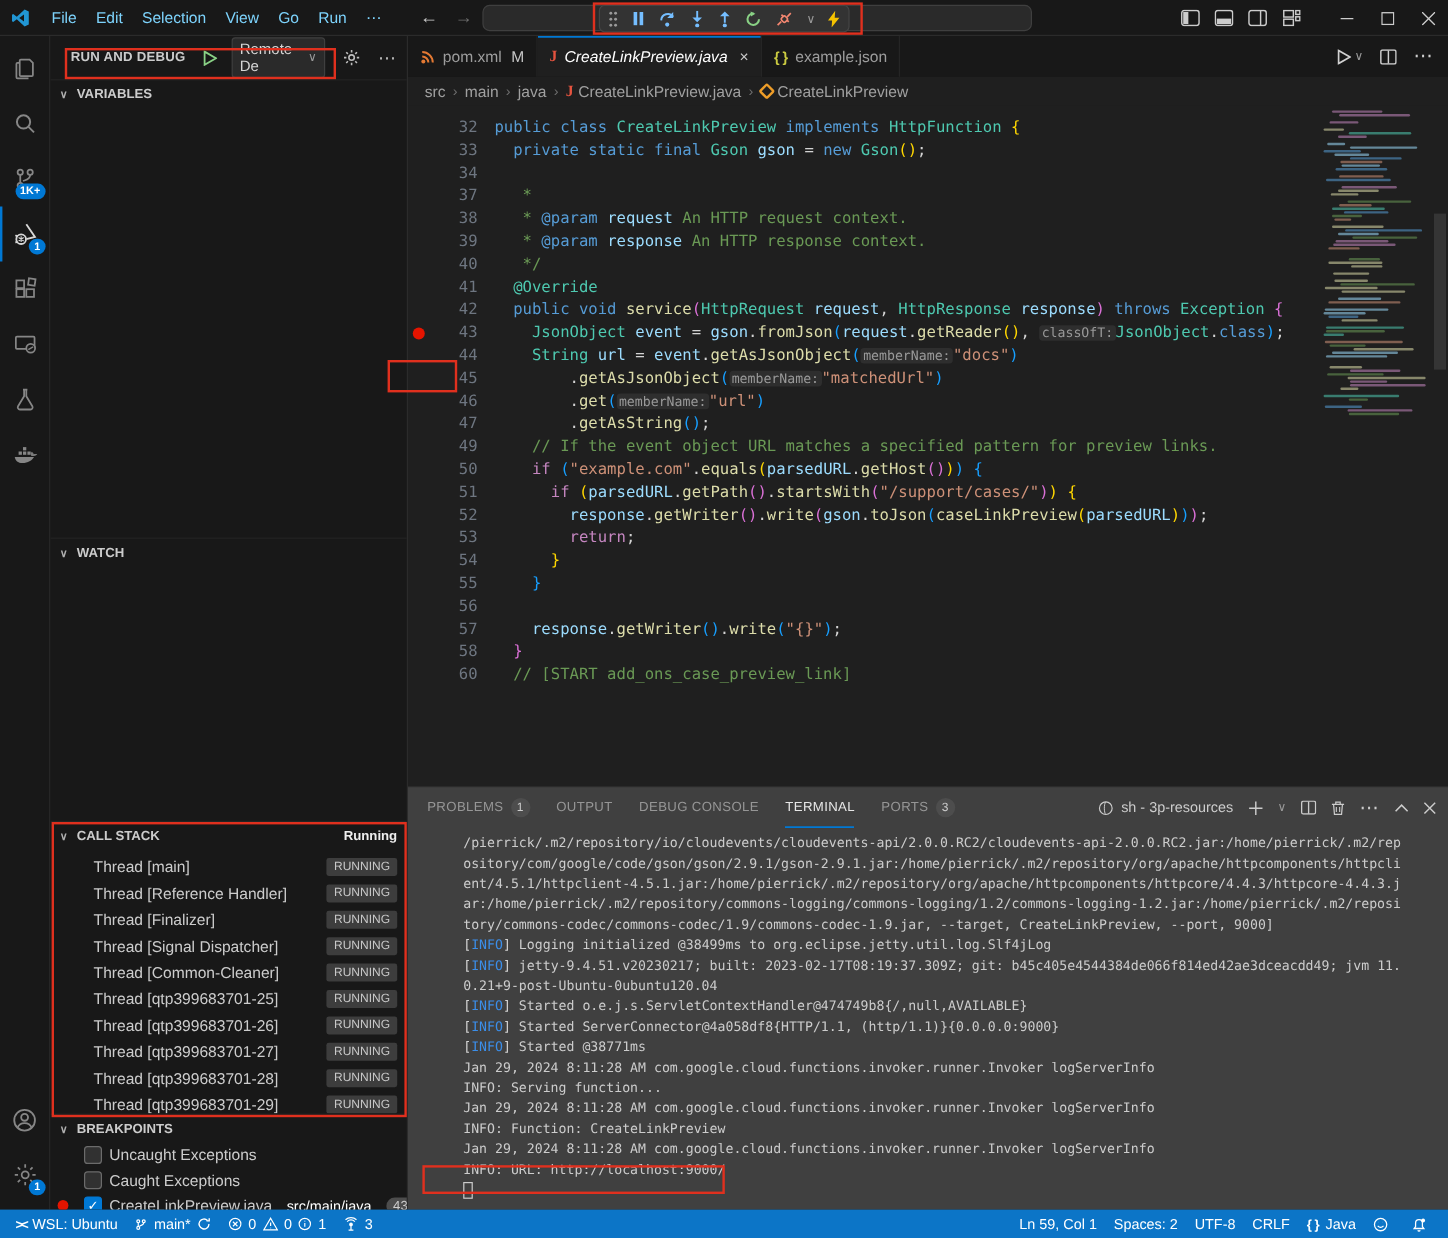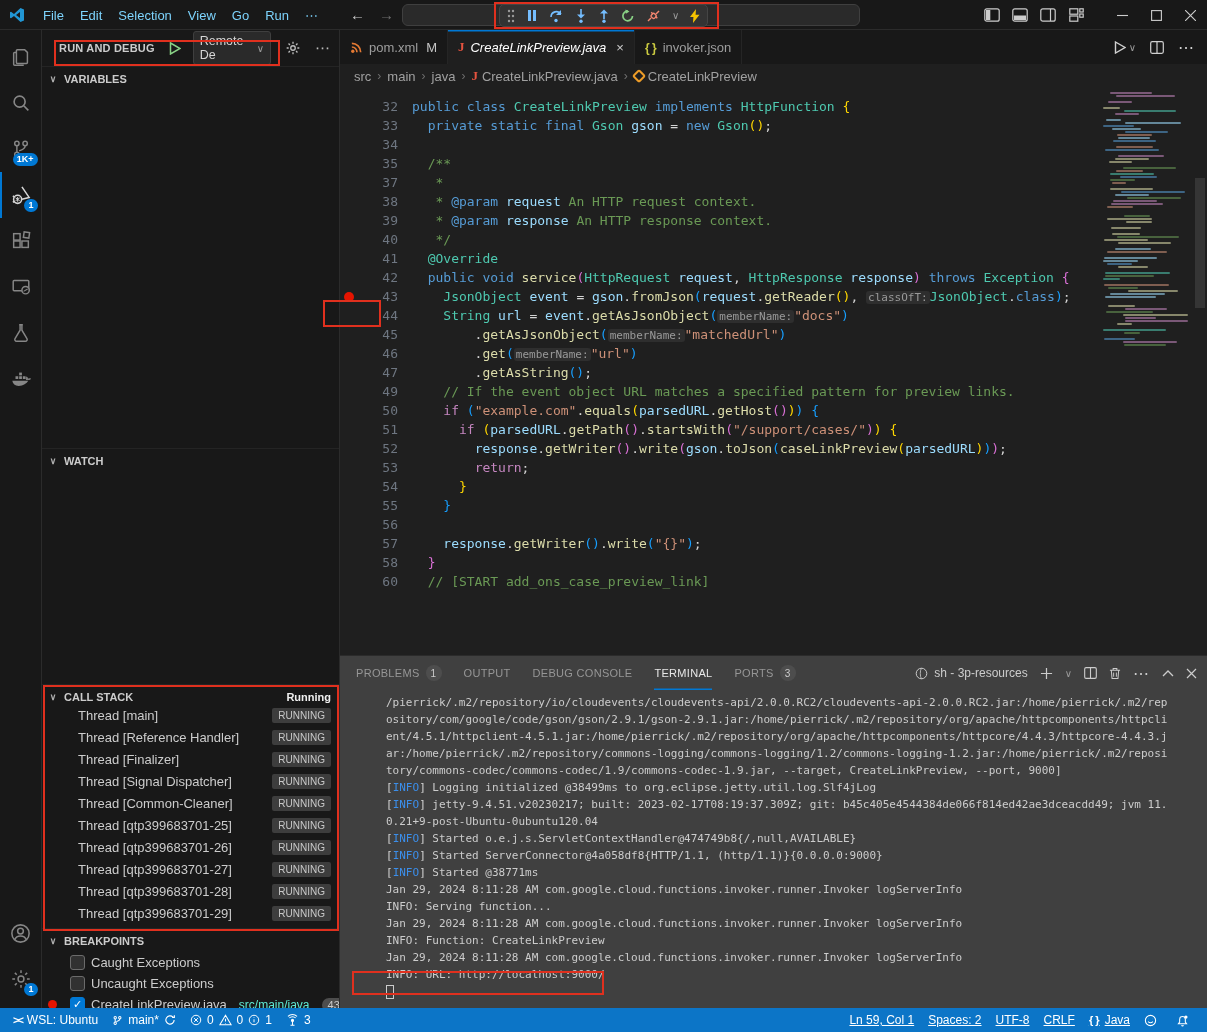--- a/index.html
+++ b/index.html
@@ -42,29 +42,29 @@
   #sidebar-title{ font-size:11px; font-weight:bold; color:#cccccc; letter-spacing:.2px; white-space:nowrap;}
   #launch-select{ display:flex; align-items:center; gap:5px; background:#2a2a2a; border:1px solid #3f3f3f;
     border-radius:3px; padding:2px 6px; margin-left:6px; font-size:12.5px; color:#d6d6d6;}
   .chev{ color:#9a9a9a; font-size:10px; }
   .hdr-action{ margin-left:8px; color:#bdbdbd; }
   .section-hdr{ height:24px; display:flex; align-items:center; gap:4px; padding:0 8px 0 4px;
     font-size:11px; font-weight:bold; color:#cccccc; border-top:1px solid #242424; }
   .section-hdr .twist{ font-size:9px; color:#b0b0b0; width:14px; text-align:center;}
   .sec-status{ margin-left:auto; font-size:11px; color:#efefef; }
   .sec-body{ overflow:hidden; }
-  .thread-row{ height:22px; display:flex; align-items:flex-start; padding-left:36px; padding-right:8px; color:#cccccc;}
+  .thread-row{ height:22px; display:flex; align-items:flex-end; padding-left:36px; padding-right:8px; color:#cccccc;}
   .badge-running{ margin-left:auto; background:#3d3d3d; color:#c8c8c8; font-size:10px; padding:2px 6px; border-radius:2px;}
   .bp-row{ height:21px; display:flex; align-items:center; padding-left:8px; gap:6px; color:#cccccc; position:relative;}
   .bp-dot{ width:9px; height:9px; border-radius:50%; background:var(--bpcolor,#e51400); position:absolute; left:6px;}
   .cb{ width:15px; height:15px; border-radius:3px; border:1px solid #6b6b6b; background:#313131; flex:0 0 15px;}
   .cb.on{ background:var(--accent,#0078d4); border-color:var(--accent,#0078d4); color:#fff; font-size:11px;
     display:flex; align-items:center; justify-content:center;}
   .bp-indent{ margin-left:20px;}
-  .bp-detail{ color:#5eead4; font-size:12px; margin-left:6px;}
+  .bp-detail{ color:#ffffff; font-size:12px; margin-left:6px;}
   .bp-badge{ background:#4d4d4d; color:#cccccc; border-radius:9px; font-size:11px; padding:1px 6px; margin-left:6px;}
   
   #editor-col{ flex:1; display:flex; flex-direction:column; min-width:0; }
   #tabbar{ height:34px; flex:0 0 34px; background:#181818; display:flex; align-items:stretch; position:relative;}
   .tab{ display:flex; align-items:center; gap:6px; padding:0 10px; font-size:13px; color:#9d9d9d;
     border-right:1px solid #252525; background:#181818;}
   .tab.active{ background:#1f1f1f; color:#ffffff; box-shadow:inset 0 1.5px 0 var(--accent,#0078d4);}
   .tab.active .fname{ font-style:italic;}
   .tab .close{ color:#cccccc; font-size:13px; margin-left:4px;}
   .tab .mod{ margin-left:2px; color:#c5c5c5;}
@@ -101,21 +101,21 @@
   #panel-right{ margin-left:auto; display:flex; align-items:center; gap:12px; color:#cccccc;}
   #term-label{ font-size:12px; display:flex; align-items:center; gap:6px; color:#cccccc;}
   #terminal{ flex:1; padding:4px 0 0 12px; font-family:"DejaVu Sans Mono", monospace; font-size:11px;
     line-height:17px; color:#cccccc; white-space:pre; overflow:hidden;margin-left:34px;}
   .inf{ color:var(--infoblue,#3b8eea); }
   .term-cursor{ display:inline-block; width:8px; height:14px; border:1px solid #cccccc; vertical-align:middle;}
   
   #statusbar{ height:24px; flex:0 0 24px; background:var(--statusbar,#0c75c7); display:flex; align-items:center;
     color:#ffffff; font-size:12px; padding:0 6px; }
   .sb-item{ display:flex; align-items:center; gap:5px; padding:0 7px; height:24px; white-space:nowrap;}
-  #sb-right{ margin-left:auto; display:flex; align-items:flex-end;text-decoration:underline;}
+  #sb-right{ margin-left:auto; display:flex; align-items:flex-end;}
   
   .annotation{ position:absolute; border:2px solid var(--annotation,#e0301e); pointer-events:none; z-index:50;}
   #anno-toolbar{ left:494px; top:2px; width:225px; height:27px; }
   #anno-rundebug{ left:54px; top:40px; width:226px; height:26px; }
   #anno-line43{ left:323px; top:300px; width:58px; height:27px; }
   #anno-callstack{ left:43px; top:685px; width:296px; height:246px; }
   #anno-infourl{ left:352px; top:971px; width:252px; height:24px; }
 </style>
 </head>
 <body>
@@ -409,27 +409,27 @@
         </div>
 
       <div class="section-hdr">
         <span class="twist">∨</span>
         <span>BREAKPOINTS</span>
       </div>
       <div class="sec-body" style="flex:1" id="bp-list">
           <div class="bp-row">
 
      <span class="cb bp-indent"></span>
-     <span>Caught Exceptions</span>
+     <span>Uncaught Exceptions</span>
 
    </div>
           <div class="bp-row">
 
      <span class="cb bp-indent"></span>
-     <span>Uncaught Exceptions</span>
+     <span>Caught Exceptions</span>
 
    </div>
           <div class="bp-row">
      <span class="bp-dot"></span>
      <span class="cb on bp-indent">✓</span>
      <span>CreateLinkPreview.java</span>
      <span class="bp-detail">src/main/java</span>
      <span class="bp-badge">43</span>
    </div>
         </div>
@@ -449,21 +449,21 @@
 
   </div>
           <div class="tab active">
     <span><span style="color:#e5533f;font-weight:bold;font-family:'Liberation Serif',serif;font-size:13px;">J</span></span>
     <span class="fname">CreateLinkPreview.java</span>
 
     <span class="close">×</span>
   </div>
           <div class="tab">
     <span><span style="color:#cbcb41;font-size:12px;font-weight:bold;">{ }</span></span>
-    <span class="fname">invoker.json</span>
+    <span class="fname">example.json</span>
 
   </div>
           <div id="editor-actions">
      <span style="display:flex;align-items:center;gap:3px;">
        <svg width="12" height="13" viewBox="0 0 12 13">
                 <path d="M1.5 1 11 6.5 1.5 12z" fill="none" stroke="#d0d0d0" stroke-width="1.4"></path>
               </svg>
        <span class="chev">∨</span>
             </span>
      <span>
@@ -509,24 +509,20 @@
     <span class="ln">32</span>
     <span class="ct"><span class="kw">public</span><span class="p"> </span><span class="kw">class</span><span class="p"> </span><span class="cls">CreateLinkPreview</span><span class="p"> </span><span class="kw">implements</span><span class="p"> </span><span class="cls">HttpFunction</span><span class="p"> </span><span class="b1">{</span></span></div>
             <div class="cl">
     <span class="glyph"></span>
     <span class="ln">33</span>
     <span class="ct"><span class="p">  </span><span class="kw">private</span><span class="p"> </span><span class="kw">static</span><span class="p"> </span><span class="kw">final</span><span class="p"> </span><span class="cls">Gson</span><span class="p"> </span><span class="var">gson</span><span class="p"> = </span><span class="kw">new</span><span class="p"> </span><span class="cls">Gson</span><span class="b1">()</span><span class="p">;</span></span></div>
             <div class="cl">
     <span class="glyph"></span>
     <span class="ln">34</span>
     <span class="ct"></span></div>
-            <div class="cl">
-    <span class="glyph"></span>
-    <span class="ln">35</span>
-    <span class="ct"><span class="com">  /**</span></span></div>
             <div class="cl">
     <span class="glyph"></span>
     <span class="ln">37</span>
     <span class="ct"><span class="com">   *</span></span></div>
             <div class="cl">
     <span class="glyph"></span>
     <span class="ln">38</span>
     <span class="ct"><span class="com">   * </span><span class="kw">@param</span><span class="com"> </span><span class="var">request</span><span class="com"> An HTTP request context.</span></span></div>
             <div class="cl">
     <span class="glyph"></span>

